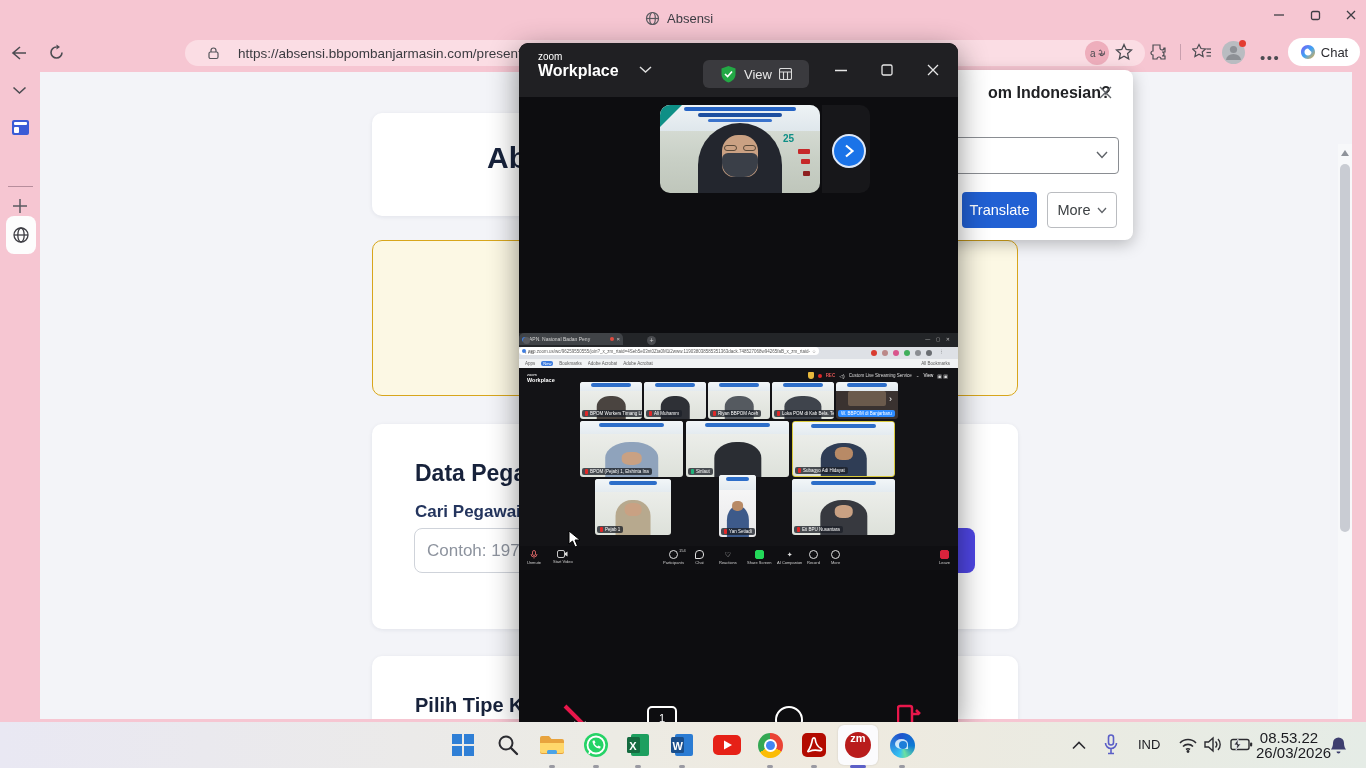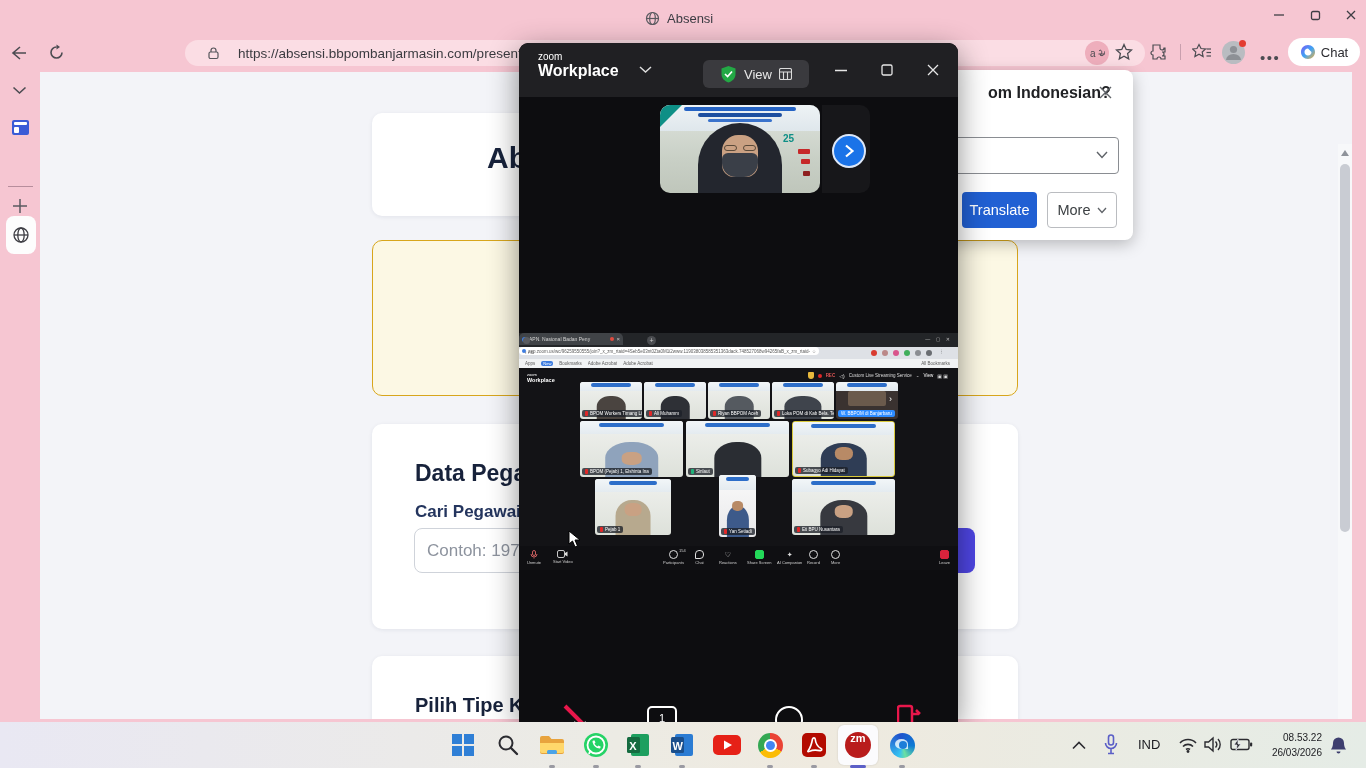--- a/index.html
+++ b/index.html
@@ -68,21 +68,21 @@
   .np{position:absolute;left:2px;bottom:2px;background:rgba(28,32,40,.78);color:#fff;font-size:4.5px;line-height:7px;padding:0 3px;border-radius:2px;display:flex;align-items:center;gap:2px;white-space:nowrap;max-width:92%;overflow:hidden;}
   .micdot{width:3px;height:5px;background:#e02828;border-radius:1px;flex:0 0 auto;}
   .ztool-item{display:flex;flex-direction:column;align-items:center;gap:1px;}
   .ztool-label{font-size:4px;color:#cfcfcf;white-space:nowrap;}
   .zicon{width:9px;height:9px;border:1px solid #dedede;border-radius:2px;box-sizing:border-box;}
 
   
   #taskbar{left:0;top:722px;width:1366px;height:46px;background:linear-gradient(90deg,#e9e8f3 0%,#ecebe4 45%,#efeadf 60%,#e5ece6 100%);z-index:5;}
   .tbapp{position:absolute;top:3px;width:40px;height:40px;border-radius:6px;display:flex;align-items:center;justify-content:center;}
   .rundot{position:absolute;top:40px;left:17px;width:6px;height:3px;border-radius:2px;background:#9a9aa2;}
-  .timeblock{font-size:10px;color:#1b1b20;text-align:right;line-height:15px;}
+  .timeblock{font-size:15px;color:#1b1b20;text-align:center;line-height:15px;}
 
   .cursor{z-index:4;}
 </style>
 </head>
 <body>
 
 <div id="browser" class="abs">
 
   <div class="abs flex" style="left:645px;top:6px;height:24px;gap:7px;">
     <svg class="abs" style="position:static" width="15" height="15" viewBox="0 0 15 15">

